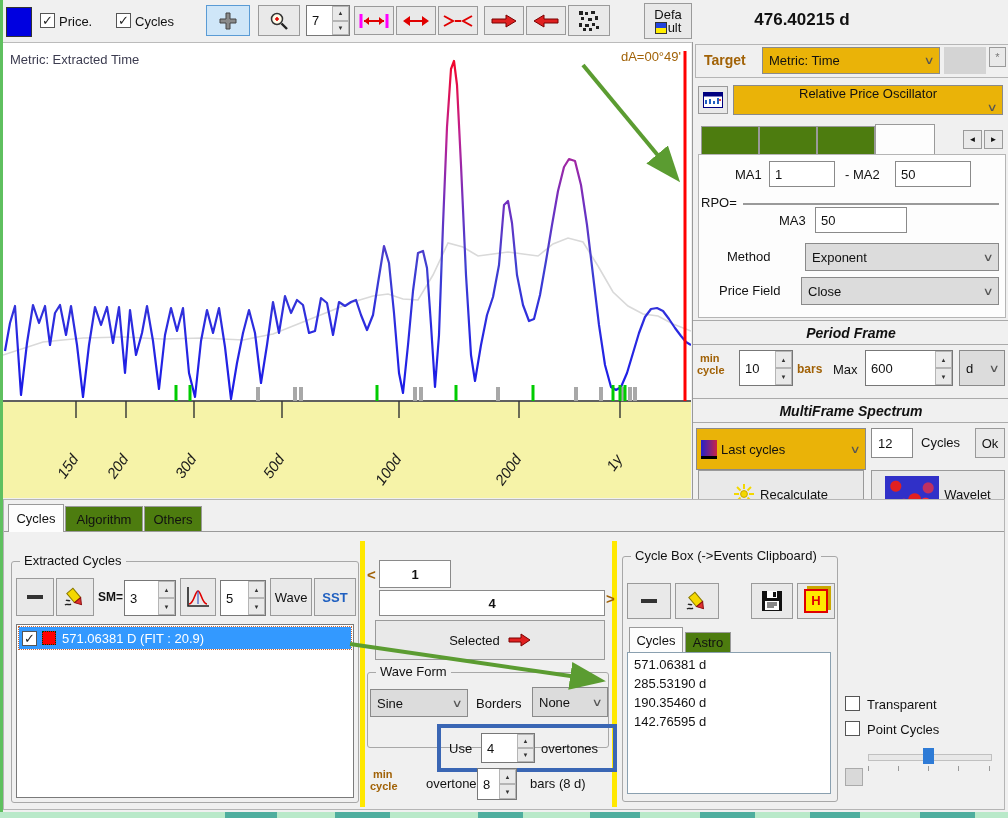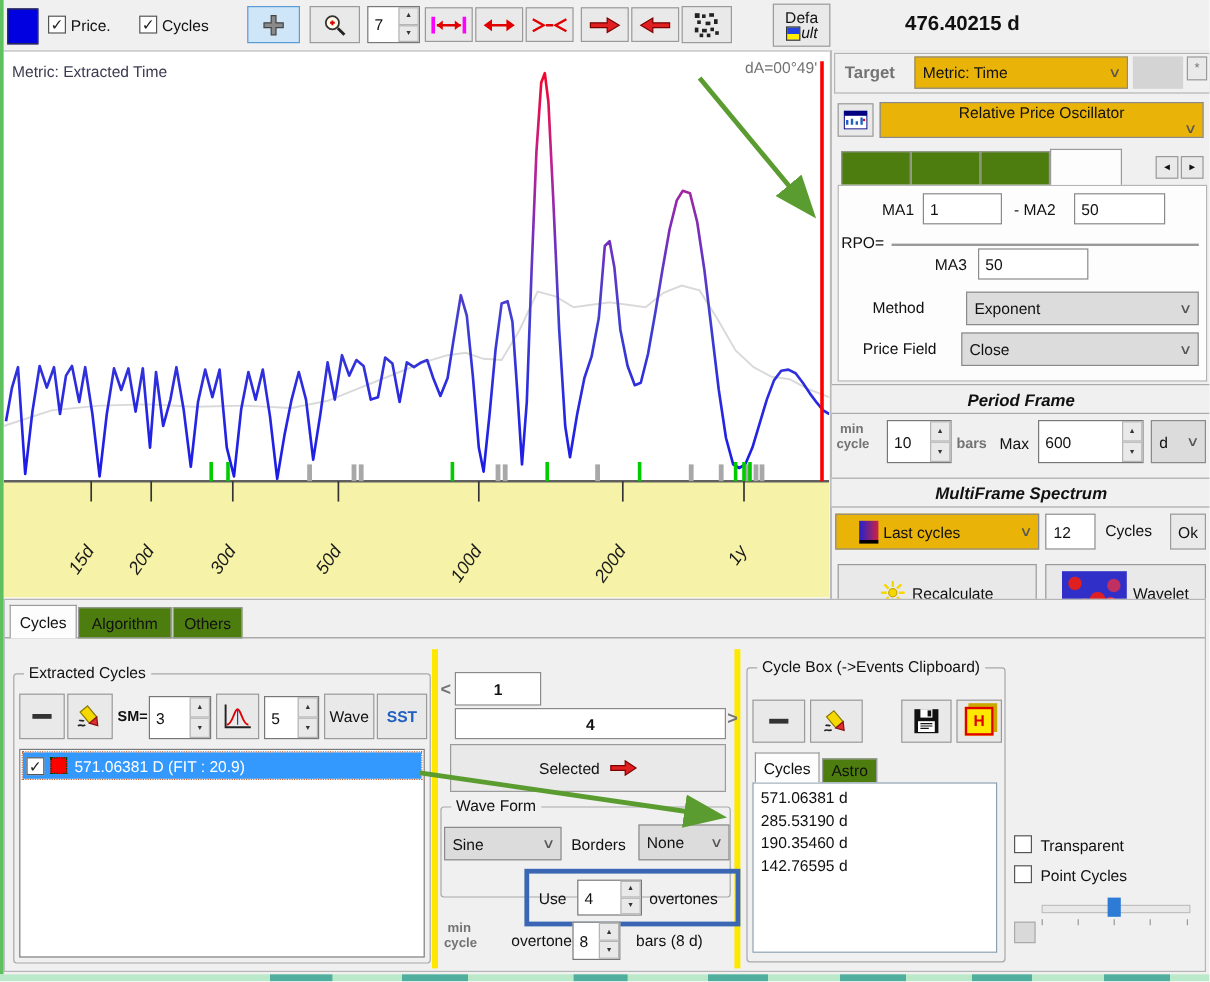--- a/index.html
+++ b/index.html
@@ -10,21 +10,21 @@
   .cmb{position:absolute;background:#eab308;border:1px solid #8a8a8a;display:flex;align-items:center;padding:0 6px;box-sizing:border-box;}
   .cmb.gray{background:#dcdcdc;}
   .chev{margin-left:auto;color:#555;font-size:11px;transform:scaleX(1.4);}
   .inp{position:absolute;background:#fff;border:1px solid #8a8a8a;display:flex;align-items:center;justify-content:center;box-sizing:border-box;}
   .spin{position:absolute;display:flex;border:1px solid #777;background:#fff;box-sizing:border-box;}
   .spin .val{flex:1;display:flex;align-items:center;padding-left:5px;}
   .spin .sbs{width:17px;display:flex;flex-direction:column;}
   .sb{flex:1;font-size:6px;display:flex;align-items:center;justify-content:center;background:#e9e9e9;border:1px solid #b5b5b5;color:#333;box-sizing:border-box;}
   .cb{position:absolute;width:15px;height:15px;background:#fff;border:1px solid #555;font-size:13px;line-height:14px;text-align:center;color:#222;box-sizing:border-box;}
   .lbl{position:absolute;white-space:nowrap;}
-  .red{color:#737373;}
+  .red{color:#a16207;}
   .grp{position:absolute;border:1px solid #a8a8a8;border-radius:3px;box-sizing:border-box;}
   .legend{position:absolute;top:-9px;left:8px;background:#f0f0f0;padding:0 4px;font-size:13px;white-space:nowrap;}
   .hdr{position:absolute;background:#f0f0f0;border-top:1px solid #aaa;border-bottom:1px solid #aaa;display:flex;align-items:center;justify-content:center;font-weight:bold;font-style:italic;font-size:14px;box-sizing:border-box;}
   .tab{position:absolute;background:#4d7c0f;border:1px solid #9a9a9a;border-bottom:none;display:flex;align-items:center;justify-content:center;box-sizing:border-box;}
   .tab.active{background:#fdfdfd;z-index:3;}
   .list{position:absolute;background:#fff;border:1px solid #7a7a7a;box-sizing:border-box;}
   svg{display:block;}
   .main{fill:none;stroke:url(#specgrad);stroke-width:2.2;stroke-linejoin:round;}
   .smooth{fill:none;stroke:#d9d9d9;stroke-width:1.6;}
   .ticktxt{font-family:"Liberation Sans",sans-serif;font-size:15px;font-style:italic;fill:#1a1a1a;}
@@ -103,21 +103,21 @@
             <rect x="7" y="14" width="4" height="3"></rect>
             <rect x="14" y="13" width="3" height="3"></rect>
             <rect x="18" y="16" width="3" height="3"></rect>
             <rect x="5" y="18" width="3" height="3"></rect>
             <rect x="11" y="18" width="3" height="3"></rect>
           </g>
         </svg>
     </div>
     <div class="btn" style="left:644px;top:3px;width:48px;height:36px;flex-direction:column;line-height:13px;font-size:13px;">
       <span>Defa</span>
-      <span style="display:flex;align-items:center;gap:1px;font-style:italic;">
+      <span style="display:flex;align-items:center;gap:1px;">
           <span style="width:10px;height:10px;display:inline-block;background:linear-gradient(#2244dd 50%,#ffee00 50%);border:1px solid #333;"></span>
           <span>ult</span>
         </span>
     </div>
     <div class="lbl" style="left:712px;top:10px;width:180px;text-align:center;font-weight:bold;font-size:17px;">476.40215 d</div>
   </div>
 
   <div class="abs" style="left:3px;top:42px;width:688px;height:455px;background:#fff;border-top:1px solid #bbb;">
     <svg id="spec-svg" width="688" height="455" viewBox="0 0 688 455" style="position:absolute;left:0;top:0;">
       <defs>
@@ -250,21 +250,21 @@
           <div class="sb">▼</div>
         </div>
     </div>
     <div class="cmb gray" style="left:266px;top:308px;width:46px;height:36px;">
       <span>d</span>
         <span class="chev">∨</span>
     </div>
 
     <div class="hdr" style="left:0;top:356px;width:316px;height:25px;">MultiFrame Spectrum</div>
 
-    <div class="cmb" style="left:3px;top:386px;width:170px;height:30px;padding-left:19px;">
+    <div class="cmb" style="left:3px;top:386px;width:170px;height:42px;padding-left:4px;">
       <span style="width:16px;height:16px;display:inline-block;margin-right:4px;background:linear-gradient(90deg,#2222cc,#cc2244);border-bottom:3px solid #000;"></span>
       <span>Last cycles</span>
         <span class="chev">∨</span>
     </div>
     <div class="inp" style="left:178px;top:386px;width:42px;height:30px;justify-content:flex-start;padding-left:6px;">12</div>
     <div class="lbl" style="left:228px;top:393px;">Cycles</div>
     <div class="btn" style="left:282px;top:386px;width:30px;height:30px;">
       <span>Ok</span>
     </div>
 

